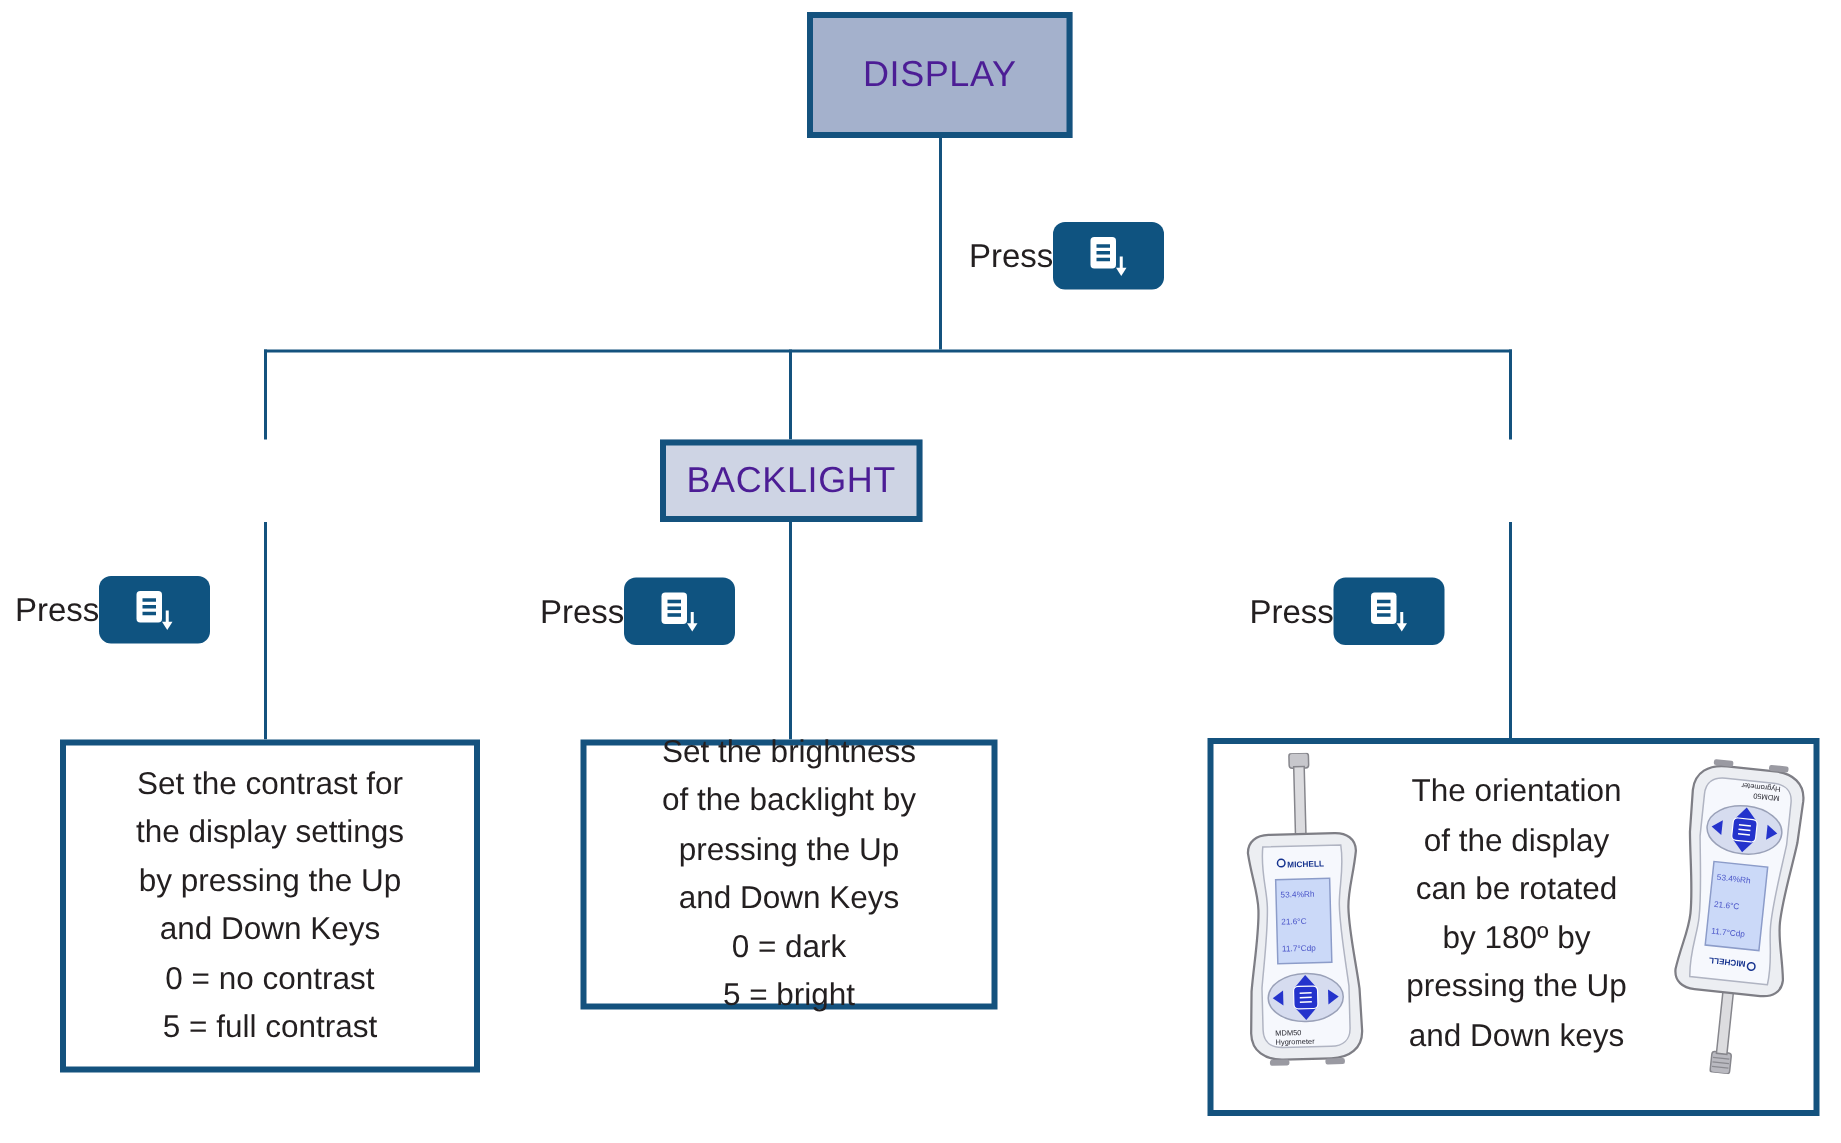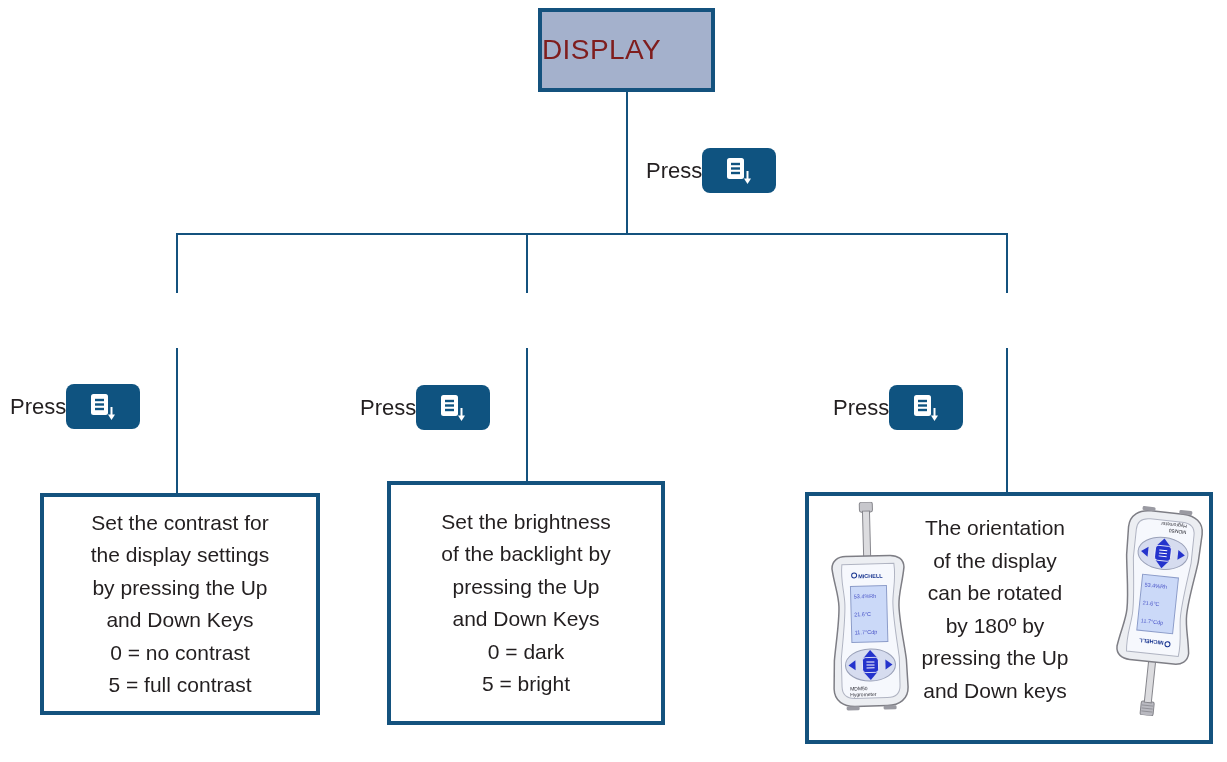--- a/index.html
+++ b/index.html
@@ -11,25 +11,25 @@
     color:#231F20;
     overflow:hidden;
   }
   .line{position:absolute;background:#14527E;}
   .line.v{width:2px;}
   .line.h{height:2px;}
 
   .node{
     position:absolute;
     border:4px solid #14527E;
-    display:flex;align-items:center;justify-content:flex-start;
+    display:flex;align-items:center;justify-content:center;
     box-sizing:border-box;
-    font-size:28px;
+    font-size:24px;
     letter-spacing:0.4px;
-    color:#7f1d1d;
+    color:#4c1d95;
   }
   .node.root{background:#A4B1CC;}
   .node.branch{background:#CED4E4;}
 
   .descbox{
     position:absolute;
     border:4px solid #14527E;
     background:#ffffff;
     box-sizing:border-box;
   }
@@ -54,21 +54,21 @@
     display:flex;align-items:center;justify-content:center;
     padding:0;
   }
 
   .device{position:absolute;width:92px;height:212px;}
   .device.rotated{transform:rotate(186deg);transform-origin:50% 50%;}
   .device.upright{transform:rotate(-1.5deg);}
 
   .orient-text{
     position:absolute;
-    left:80px;top:16px;width:212px;
+    left:96px;top:16px;width:212px;
   }
 </style>
 </head>
 <body>
 
 <div class="canvas">
 
   <div class="line v" style="left:626px;top:92px;height:141px"></div>
   <div class="line h" style="left:176px;top:233px;width:832px"></div>
   <div class="line v" style="left:176px;top:233px;height:60px"></div>
@@ -89,20 +89,23 @@
         <rect x="5" y="3" width="17" height="21" rx="2.5" fill="#ffffff"></rect>
         <line x1="9" y1="9" x2="18" y2="9" stroke="#0F5380" stroke-width="2.4"></line>
         <line x1="9" y1="13.5" x2="18" y2="13.5" stroke="#0F5380" stroke-width="2.4"></line>
         <line x1="9" y1="18" x2="18" y2="18" stroke="#0F5380" stroke-width="2.4"></line>
         <line x1="25.5" y1="16" x2="25.5" y2="24" stroke="#ffffff" stroke-width="2"></line>
         <polygon points="25.5,29 22,23.5 29,23.5" fill="#ffffff"></polygon>
       </svg>
     </span>
   </div>
 
+  <div class="node branch" style="left:440px;top:293px;width:175px;height:55px">
+    <span>BACKLIGHT</span>
+  </div>
 
   <div class="press-group" style="left:10px;top:384px">
     <span class="press-label">Press</span>
     <span class="menu-key">
       <svg width="34" height="32" viewBox="0 0 34 32">
         <rect x="5" y="3" width="17" height="21" rx="2.5" fill="#ffffff"></rect>
         <line x1="9" y1="9" x2="18" y2="9" stroke="#0F5380" stroke-width="2.4"></line>
         <line x1="9" y1="13.5" x2="18" y2="13.5" stroke="#0F5380" stroke-width="2.4"></line>
         <line x1="9" y1="18" x2="18" y2="18" stroke="#0F5380" stroke-width="2.4"></line>
         <line x1="25.5" y1="16" x2="25.5" y2="24" stroke="#ffffff" stroke-width="2"></line>
@@ -139,21 +142,21 @@
 
   <div class="descbox plain" style="left:40px;top:493px;width:280px;height:222px">
     <div class="desc-text">Set the contrast for
 the display settings
 by pressing the Up
 and Down Keys
 0 = no contrast
 5 = full contrast</div>
   </div>
 
-  <div class="descbox plain" style="left:387px;top:481px;width:278px;height:244px">
+  <div class="descbox plain" style="left:387px;top:493px;width:278px;height:180px">
     <div class="desc-text">Set the brightness
 of the backlight by
 pressing the Up
 and Down Keys
 0 = dark
 5 = bright</div>
   </div>
 
   <div class="descbox" style="left:805px;top:492px;width:408px;height:252px">
 

